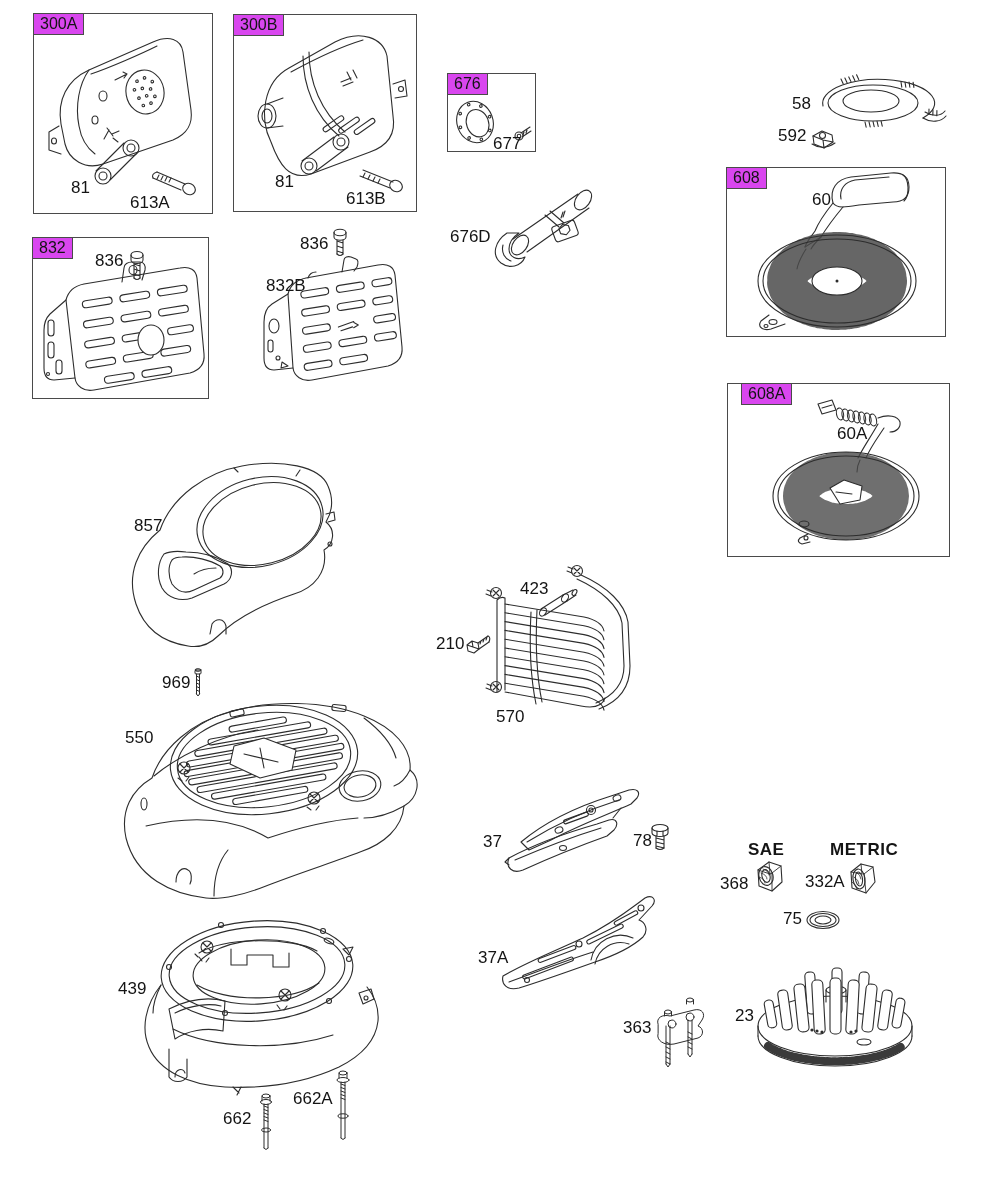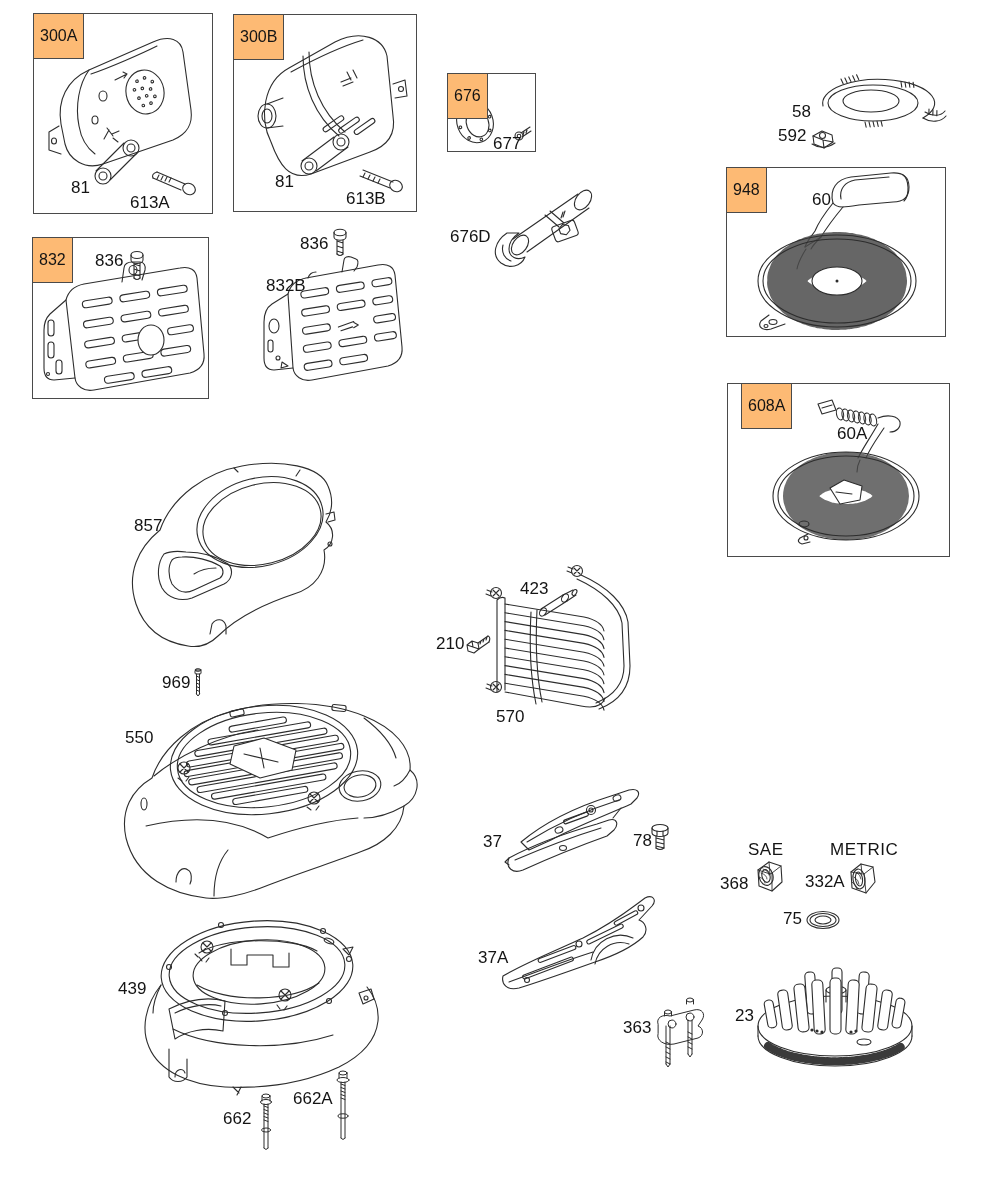--- a/index.html
+++ b/index.html
@@ -1,41 +1,41 @@
 <!DOCTYPE html>
 <html><head>
 <meta charset="utf-8">
 <style>
   html,body{margin:0;padding:0;background:#fff}
   #canvas{position:relative;width:1005px;height:1200px;background:#fff;
           font-family:"Liberation Sans",sans-serif;color:#141414;overflow:hidden}
   .gbox{position:absolute;border:1px solid #4a4a4a;background:transparent}
-  .gtag{position:absolute;border:1px solid #4a4a4a;background:#fdba74;font-size:16px;
-        padding:12px 6px;line-height:20px;z-index:5}
+  .gtag{position:absolute;border:1px solid #4a4a4a;background:#d946ef;font-size:16px;
+        padding:0 6px;line-height:20px;z-index:5}
   .lbl{position:absolute;font-size:17px;white-space:nowrap;z-index:4}
-  .lbl.b{font-weight:normal;letter-spacing:.5px}
+  .lbl.b{font-weight:bold;letter-spacing:.5px}
   .part{position:absolute;z-index:2}
   .part svg{display:block;overflow:visible}
 </style>
 </head>
 <body>
 
 <div id="canvas">
 
   <div class="gbox" style="left:33px;top:13px;width:178px;height:199px"></div>
   <div class="gbox" style="left:233px;top:14px;width:182px;height:196px"></div>
   <div class="gbox" style="left:447px;top:73px;width:87px;height:77px"></div>
   <div class="gbox" style="left:726px;top:167px;width:218px;height:168px"></div>
   <div class="gbox" style="left:32px;top:237px;width:175px;height:160px"></div>
   <div class="gbox" style="left:727px;top:383px;width:221px;height:172px"></div>
 
   <div class="gtag" style="left:33px;top:13px">300A</div>
   <div class="gtag" style="left:233px;top:14px">300B</div>
   <div class="gtag" style="left:447px;top:73px">676</div>
-  <div class="gtag" style="left:726px;top:167px">948</div>
+  <div class="gtag" style="left:726px;top:167px">608</div>
   <div class="gtag" style="left:32px;top:237px">832</div>
   <div class="gtag" style="left:741px;top:383px">608A</div>
 
   <div class="part" style="left:45px;top:28px">
     <svg width="162" height="150" viewBox="0 0 162 150">
       <g stroke="#2d2d2d" stroke-width="1.1" fill="none" stroke-linecap="round" stroke-linejoin="round">
         <path d="M16,96 C12,72 22,52 44,42 L108,14 C124,7 136,11 138,24 L146,82 C148,97 142,106 128,112 L58,136 C40,142 24,132 20,116 Z"></path>
         <path d="M44,42 C34,56 30,78 34,98 C36,110 42,120 50,126"></path>
         <path d="M46,46 C64,40 96,26 112,18"></path>
         <g transform="rotate(-10 100 64)">
@@ -608,21 +608,21 @@
         <path d="M9,70 q2,3 4,0"></path>
       </g>
     </svg>
   </div>
 
   <div class="lbl" style="left:71px;top:178px">81</div>
   <div class="lbl" style="left:130px;top:193px">613A</div>
   <div class="lbl" style="left:275px;top:172px">81</div>
   <div class="lbl" style="left:346px;top:189px">613B</div>
   <div class="lbl" style="left:493px;top:134px">677</div>
-  <div class="lbl" style="left:792px;top:102px">58</div>
+  <div class="lbl" style="left:792px;top:94px">58</div>
   <div class="lbl" style="left:778px;top:126px">592</div>
   <div class="lbl" style="left:812px;top:190px">60</div>
   <div class="lbl" style="left:95px;top:251px">836</div>
   <div class="lbl" style="left:300px;top:234px">836</div>
   <div class="lbl" style="left:266px;top:276px">832B</div>
   <div class="lbl" style="left:450px;top:227px">676D</div>
   <div class="lbl" style="left:837px;top:424px">60A</div>
   <div class="lbl" style="left:134px;top:516px">857</div>
   <div class="lbl" style="left:520px;top:579px">423</div>
   <div class="lbl" style="left:436px;top:634px">210</div>

